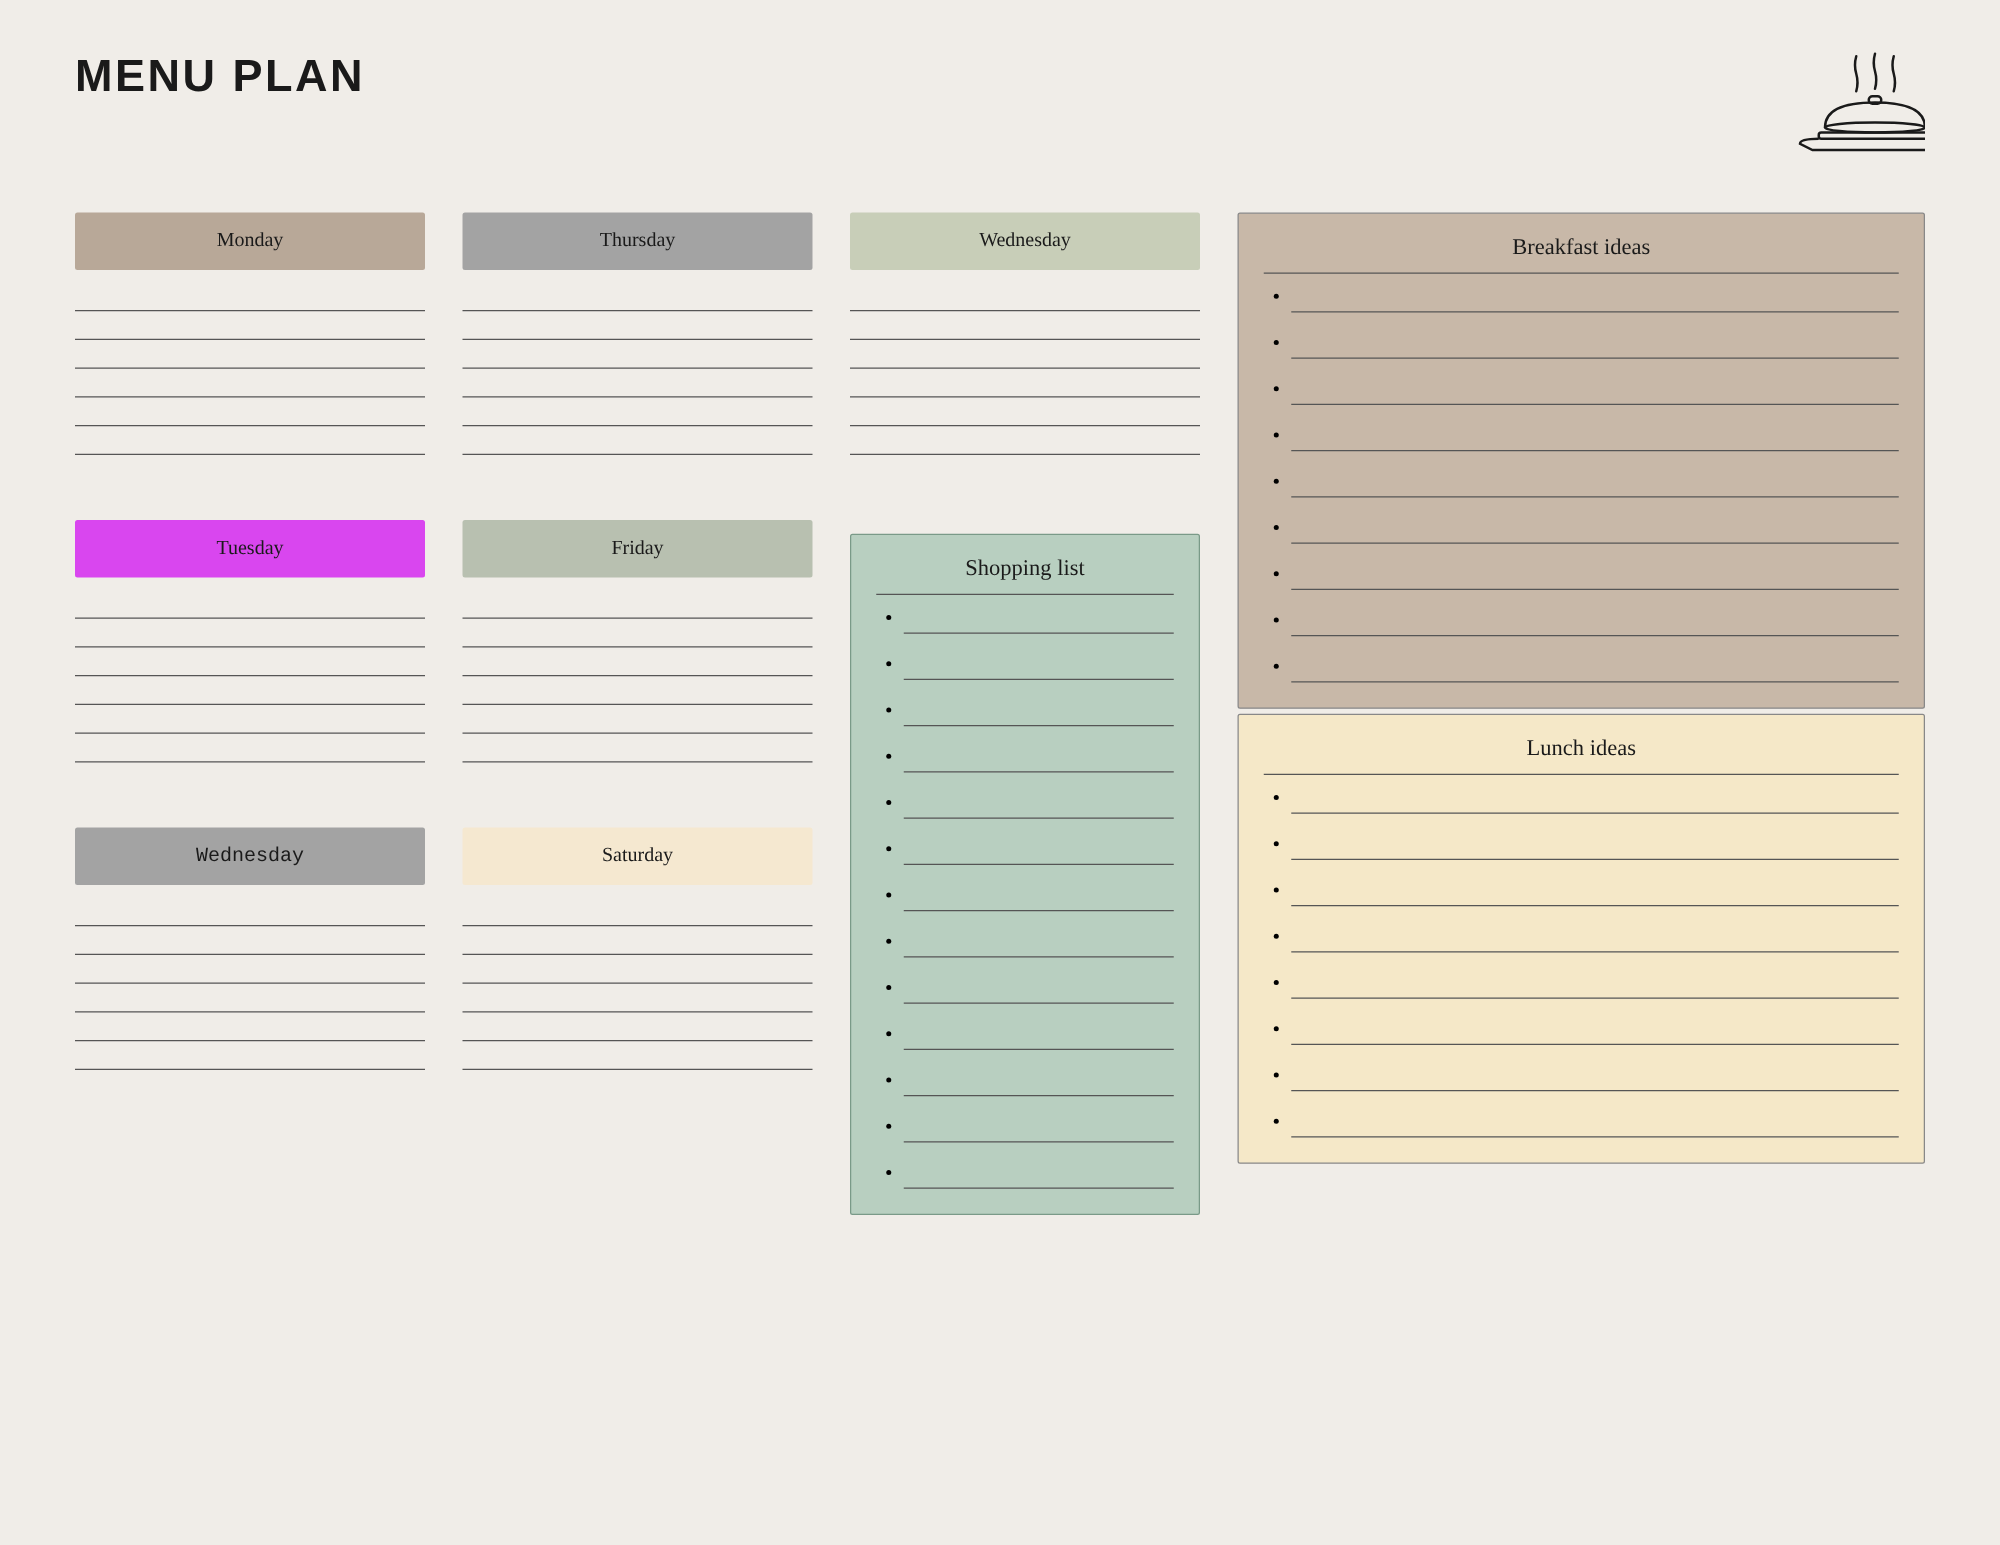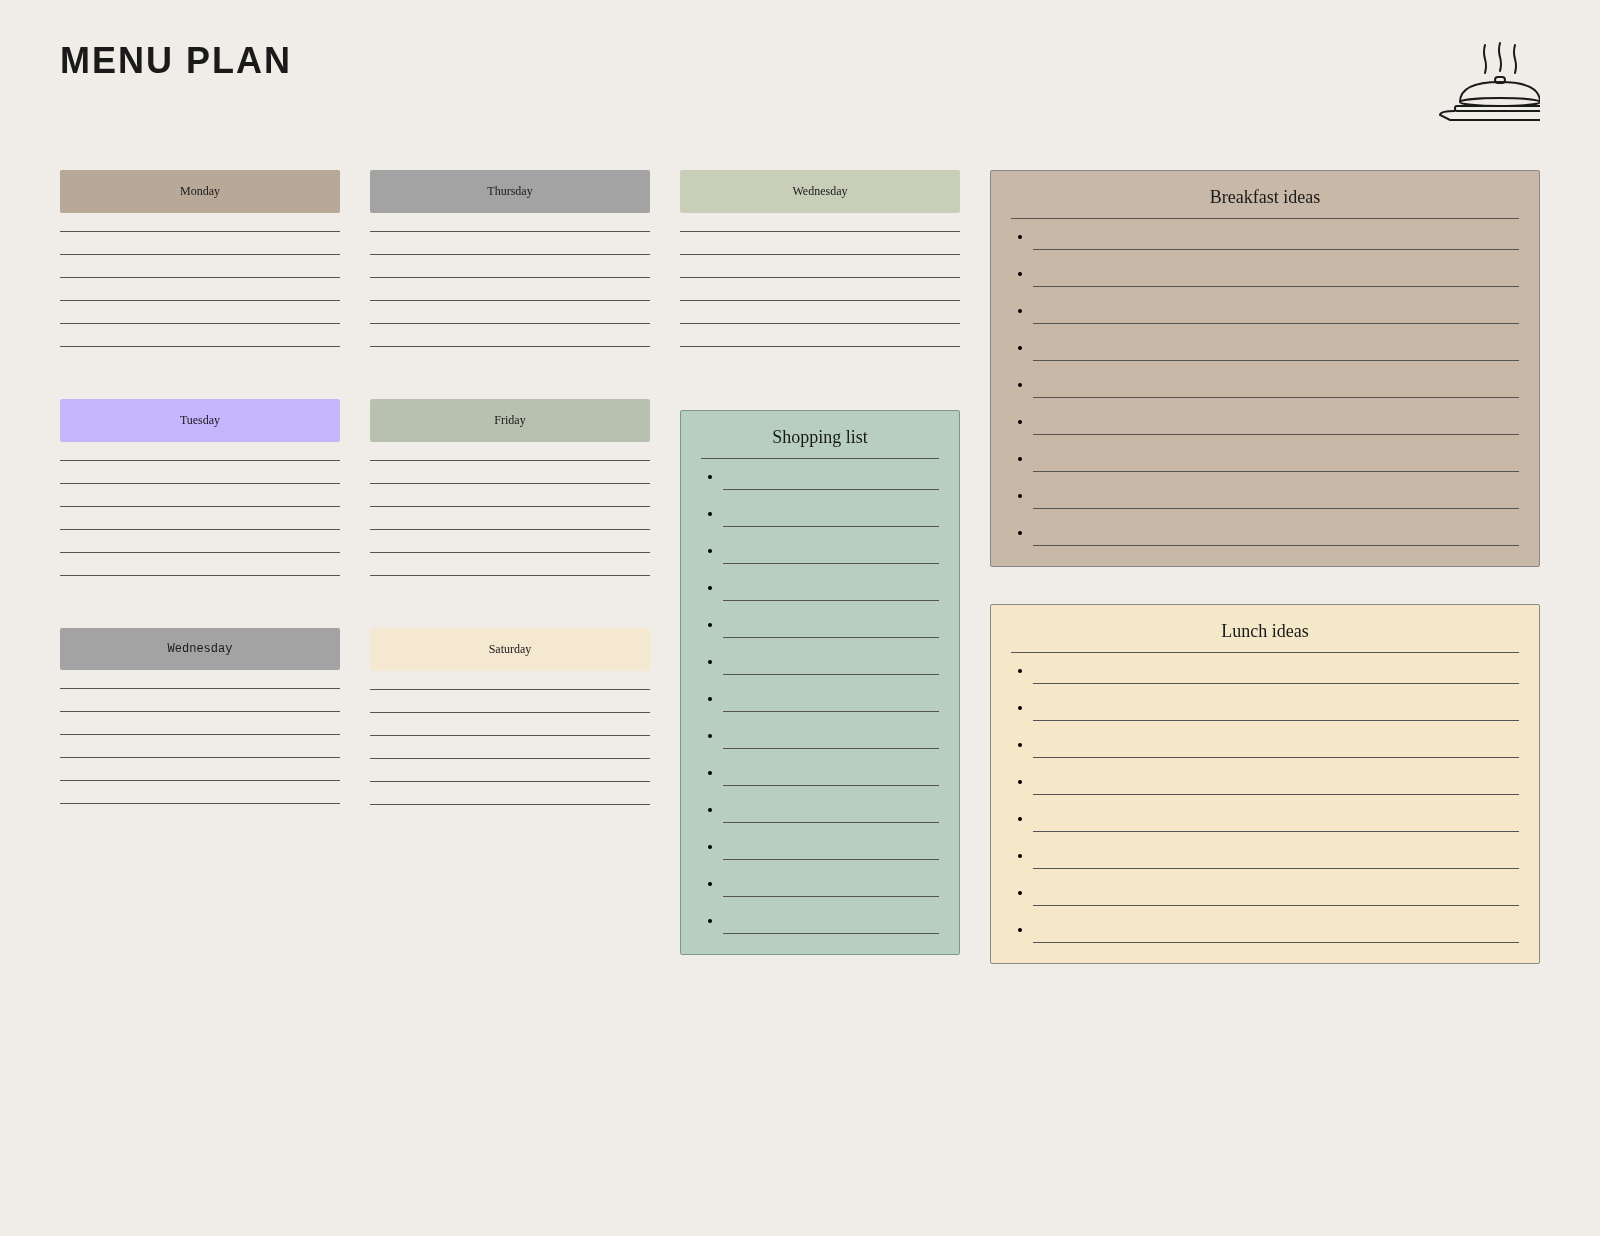--- a/index.html
+++ b/index.html
@@ -30,44 +30,44 @@
     .chef-icon {
       width: 110px;
       height: 90px;
     }
 
     .day-label {
       display: flex;
       align-items: center;
       justify-content: center;
       padding: 14px 20px;
-      font-size: 12px;
+      font-size: 16px;
       font-weight: 500;
       color: #1a1a1a;
-      margin-bottom: 18px;
+      margin-bottom: 32px;
       border-radius: 2px;
       text-align: center;
     }
 
     .day-lines {
       display: flex;
       flex-direction: column;
       gap: 0;
     }
 
     .line {
       border: none;
       border-bottom: 1.5px solid #555;
       margin-bottom: 22px;
       width: 100%;
     }
 
     
     .monday-label   { background-color: #b8a898; }
-    .tuesday-label  { background-color: #c4b5fd; }
+    .tuesday-label  { background-color: #d946ef; }
     .wednesday-label{ background-color: #a3a3a3; font-family: Liberation Mono, monospace; }
     .thursday-label { background-color: #a3a3a3; }
     .friday-label   { background-color: #b8c0b0; }
     .saturday-label { background-color: #f5e8d0; }
     .sunday-label   { background-color: #c8ceb8; }
 
     
     .ideas-box {
       border: 1.5px solid #888;
       padding: 16px 20px 20px;
@@ -135,21 +135,21 @@
       gap: 0;
     }
 
     .day-section {
       margin-bottom: 30px;
     }
 
     .col4 {
       display: flex;
       flex-direction: column;
-      gap: 37px;
+      gap: 4px;
     }
   </style>
 </head>
 <body>
 
 <div>
 
   <div class="page-header">
     <h1 class="page-title">MENU PLAN</h1>
     <svg class="chef-icon" viewBox="0 0 110 90" fill="none" xmlns="http://www.w3.org/2000/svg">

